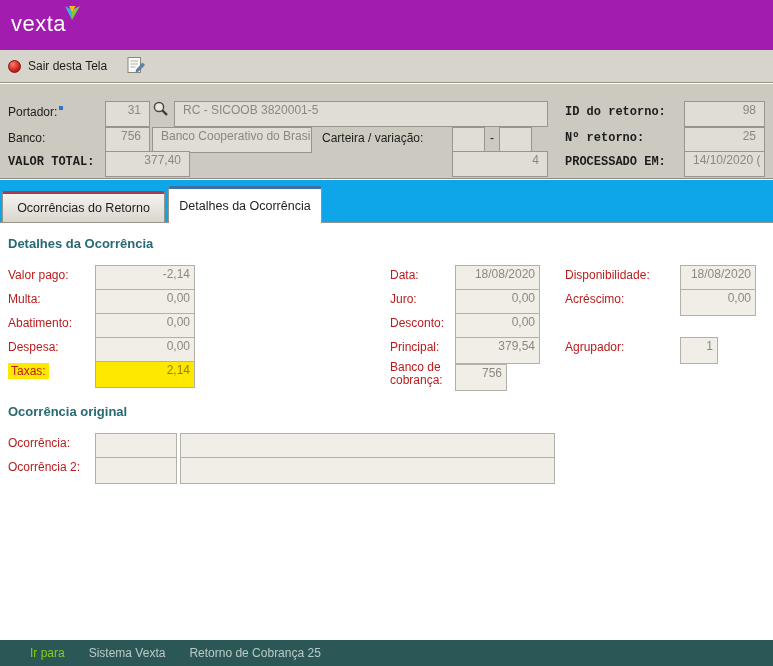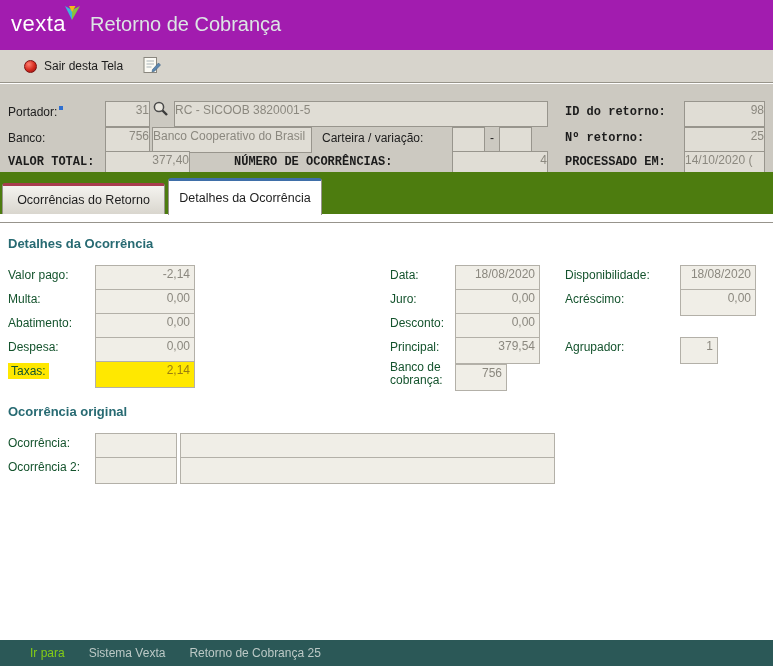--- a/index.html
+++ b/index.html
@@ -14,54 +14,54 @@
   }
 
   
   .titlebar { position: absolute; top: 0; left: 0; right: 0; height: 50px; background: #a21caf; }
   .logo { position: absolute; left: 11px; top: 11px; color: #ffffff; font-size: 22px; letter-spacing: .5px; }
   .logo-mark { position: absolute; right: -15px; top: -5px; }
   .page-title { position: absolute; left: 90px; top: 13px; color: #dce6e4; font-size: 20px; font-weight: normal; }
 
   
   .toolbar { position: absolute; top: 50px; left: 0; right: 0; height: 33px; background: #d7d4cc;
-             border-bottom: 1px solid #97948a; display: flex; align-items: center; padding: 0 24px; gap: 18px; }
+             border-bottom: 1px solid #97948a; display: flex; align-items: center; padding: 0 8px; gap: 18px; }
   .exit-btn { display: flex; align-items: center; gap: 7px; background: none; border: none; font: inherit; color: #1c1c1c; cursor: pointer; }
   .red-dot { width: 13px; height: 13px; border-radius: 50%;
              background: radial-gradient(circle at 35% 30%, #ff7d6e, #d42a1e 55%, #8f1212);
              border: 1px solid #7c0f0f; }
   .tool-btn { background: none; border: none; padding: 2px; cursor: pointer; }
 
   
   .form-head { position: absolute; top: 84px; left: 0; right: 0; height: 95px; background: #ccc9c1; border-bottom: 1px solid #8f8c84; }
   .lbl { position: absolute; white-space: nowrap; color: #1c1c1c; }
   .lbl.b { font-weight: bold; font-family: Liberation Mono, monospace; }
   .fld { position: absolute; height: 26px; background: #e0ddd5; border: 1px solid #98958d;
-         color: #8b887f; line-height: 16px; padding: 0 0; white-space: nowrap; overflow: hidden; }
+         color: #8b887f; line-height: 16px; padding: 0 8px; white-space: nowrap; overflow: hidden; }
   .fld.r { text-align: right; }
   .search-btn { position: absolute; background: none; border: none; padding: 0; cursor: pointer; }
   .note-mark { display: inline-block; width: 4px; height: 4px; background: #2f6fd0; margin-left: 2px; vertical-align: 6px; }
 
   
-  .tabstrip { position: absolute; top: 172px; left: 0; right: 0; height: 42px; background: #4d7c0f; }
+  .tabstrip { position: absolute; top: 180px; left: 0; right: 0; height: 42px; background: #0ea5e9; }
   .tab { position: absolute; bottom: 0; height: 31px; display: flex; align-items: center; justify-content: center;
          background: linear-gradient(#f4f3ef, #d9d6ce); border: 1px solid #97948c; border-bottom: none;
          border-radius: 3px 3px 0 0; font-size: 12.5px; color: #1e1e1e; cursor: pointer; z-index: 2; }
   .tab.tab-red    { border-top: 3px solid #a83c4e; }
   .tab.tab-blue   { border-top: 3px solid #3f6fa8; }
   .tab.tab-orange { border-top: 3px solid #d99f27; }
   .tab.active { background: #ffffff; height: 37px; bottom: -1px; z-index: 5; }
 
   
   .content { position: absolute; top: 222px; left: 0; right: 0; bottom: 26px; background: #ffffff; border-top: 1px solid #97948c; }
   .sect-title { position: absolute; left: 8px; font-weight: bold; font-size: 13px; color: #276a72; white-space: nowrap; }
   .cfld { position: absolute; height: 27px; background: #f0eee7; border: 1px solid #b3b0a8;
           color: #8b887f; line-height: 16px; padding: 0 4px; white-space: nowrap; overflow: hidden; }
   .cfld.r { text-align: right; }
-  .clbl { position: absolute; white-space: nowrap; color: #14532d; }
+  .clbl { position: absolute; white-space: nowrap; color: #b91c1c; }
   .clbl.wrap { white-space: normal; width: 62px; line-height: 13px; }
   .hl-label { background: #ffe800; padding: 1px 3px; }
   .hl-field { background: #ffe800; color: #9a7d10; border-color: #b3b0a8; }
 
   
   .footer { position: absolute; left: 0; right: 0; bottom: 0; height: 26px; background: #2b5857;
             display: flex; align-items: center; padding-left: 30px; gap: 24px; font-size: 12px; }
   .footer .dim { color: #84cc16; }
   .footer .crumb { color: #bcc9c6; text-decoration: none; cursor: pointer; }
 </style>
@@ -72,21 +72,20 @@
 
   <header class="titlebar">
     <div class="logo">
       <span>vexta</span>
       <svg class="logo-mark" width="17" height="15" viewBox="0 0 17 15">
         <polygon points="1,0 8,14 8,4" fill="#3ab5e0"></polygon>
         <polygon points="8,4 8,14 16,0" fill="#86c440"></polygon>
         <polygon points="5,0 8,6 11.5,0" fill="#f6bb17"></polygon>
       </svg>
     </div>
-    <h1 class="page-title">Retorno de Cobrança</h1>
   </header>
 
   <div class="toolbar">
     <button class="exit-btn">
       <span class="red-dot"></span>
       <span>Sair desta Tela</span>
     </button>
     <button class="tool-btn">
       <svg width="19" height="18" viewBox="0 0 19 18">
         <rect x="1" y="1.5" width="12.5" height="15" fill="#fbfaf4" stroke="#8a877f"></rect>
@@ -117,21 +116,20 @@
     <div class="fld" style="left:152px; top:43px; width:160px">Banco Cooperativo do Brasil</div>
     <span class="lbl" style="left:322px; top:47px">Carteira / variação:</span>
     <div class="fld r" style="left:452px; top:43px; width:33px"></div>
     <span class="lbl" style="left:490px; top:47px">-</span>
     <div class="fld r" style="left:499px; top:43px; width:33px"></div>
     <span class="lbl b" style="left:565px; top:47px">Nº retorno:</span>
     <div class="fld r" style="left:684px; top:43px; width:81px">25</div>
 
     <span class="lbl b" style="left:8px; top:71px">VALOR TOTAL:</span>
     <div class="fld r" style="left:105px; top:67px; width:85px">377,40</div>
-    <span class="lbl b" style="left:234px; top:71px">NÚMERO DE OCORRÊNCIAS:</span>
     <div class="fld r" style="left:452px; top:67px; width:96px">4</div>
     <span class="lbl b" style="left:565px; top:71px">PROCESSADO EM:</span>
     <div class="fld" style="left:684px; top:67px; width:81px">14/10/2020 (</div>
   </div>
 
   <div class="tabstrip">
     <div class="tab tab-red" style="left:2px; width:163px">
       <span>Ocorrências do Retorno</span>
     </div>
     <div class="tab tab-blue active" style="left:168px; width:154px">

